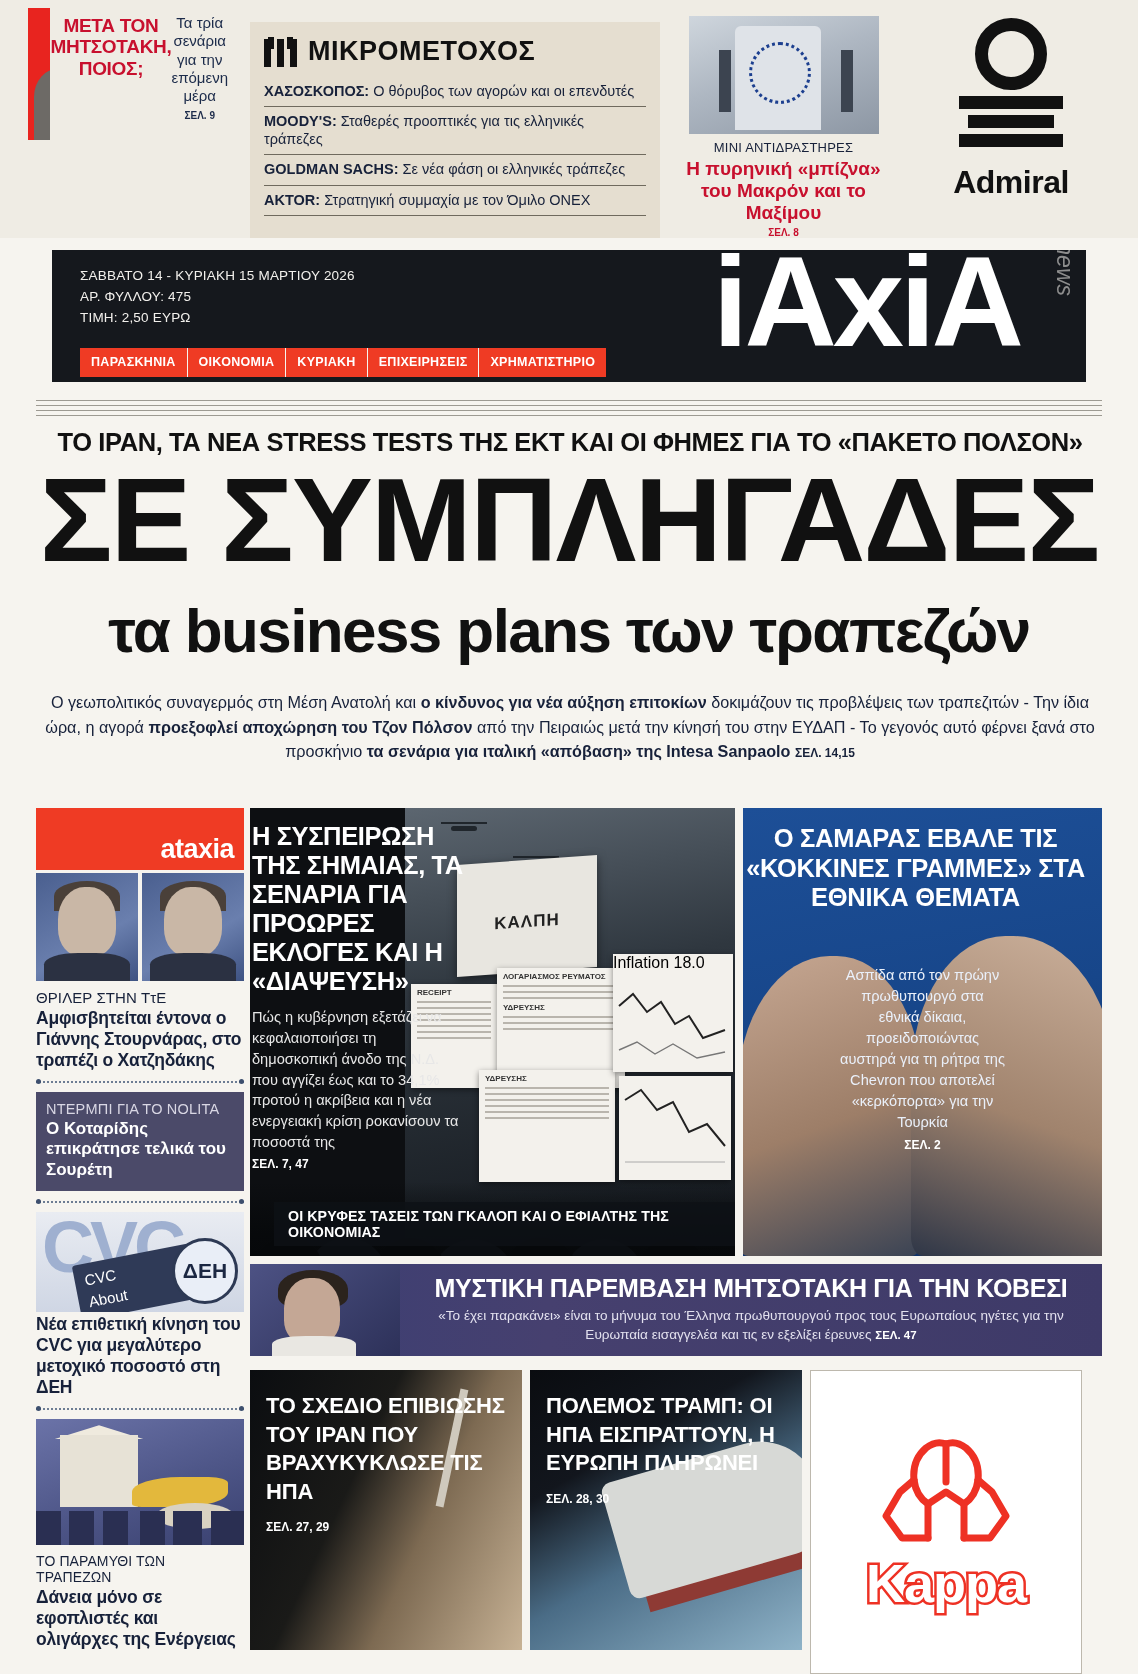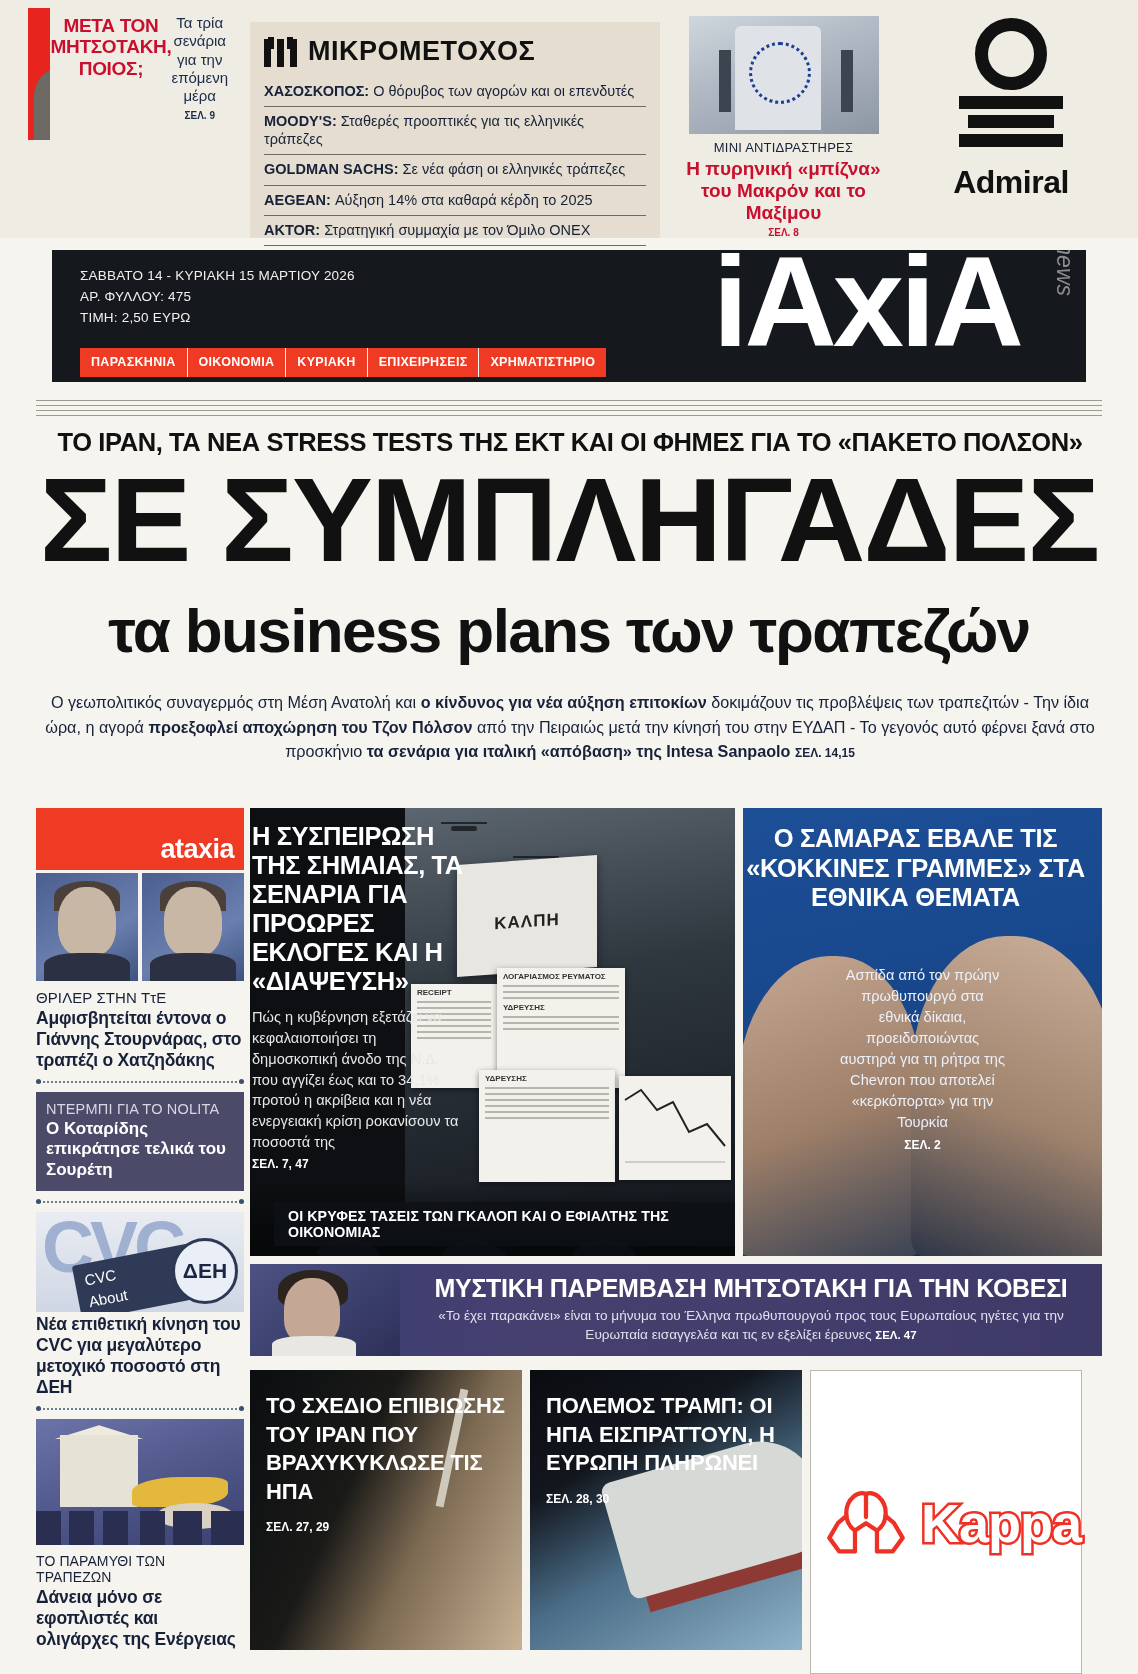--- a/index.html
+++ b/index.html
@@ -426,21 +426,21 @@
   }
   .bt-text { position: relative; z-index: 3; padding: 22px 0 0 16px; }
   .bt-head {
     color: #fff; font-size: 22px; font-weight: bold;
     line-height: 1.3; letter-spacing: -0.2px;
   }
   .bt-pg { color: #fff; font-size: 12px; font-weight: bold; margin-top: 14px; }
   .kappa-card {
     width: 272px; height: 304px; background: #fff;
     border: 1.5px solid #bdb8ad; position: relative;
-    display: flex; flex-direction: row; align-items: center; justify-content: center;
+    display: flex; flex-direction: column; align-items: center; justify-content: center;
   }
   .kappa-mark { width: 180px; height: 120px; }
   .kappa-word {
     font-size: 54px; font-weight: bold; color: #fff;
     -webkit-text-stroke: 5px #ee3124;
     letter-spacing: -1px; margin-top: 2px;
     paint-order: stroke fill;
   }
 </style>
 </head>
@@ -479,23 +479,20 @@
       <div class="mm-item">
         <b>ΧΑΣΟΣΚΟΠΟΣ:</b><span> Ο θόρυβος των αγορών και οι επενδυτές</span>
       </div>
       <div class="mm-item">
         <b>MOODY'S:</b><span> Σταθερές προοπτικές για τις ελληνικές τράπεζες</span>
       </div>
       <div class="mm-item">
         <b>GOLDMAN SACHS:</b><span> Σε νέα φάση οι ελληνικές τράπεζες</span>
       </div>
       <div class="mm-item">
-        <b>AEGEAN:</b><span> Αύξηση 14% στα καθαρά κέρδη το 2025</span>
-      </div>
-      <div class="mm-item">
         <b>AKTOR:</b><span> Στρατηγική συμμαχία με τον Όμιλο ONEX</span>
       </div>
     </div>
 
     <div class="promo-nuke">
       <div class="nuke-img">
         <div class="nuke-pill" style="left:30px;"></div>
         <div class="nuke-core"></div>
         <div class="nuke-pill" style="right:26px;"></div>
       </div>
@@ -636,20 +633,27 @@
       <div class="cm-doc" style="left:74px; top:262px; width:136px; height:112px;">
         <div class="t">ΥΔΡΕΥΣΗΣ</div>
         <div class="ln"></div>
           <div class="ln"></div>
           <div class="ln"></div>
         <div class="ln"></div>
           <div class="ln"></div>
           <div class="ln"></div>
       </div>
 
+      <div class="cm-chart" style="left:208px; top:146px; width:120px; height:118px;">
+        <div class="t">Inflation 18.0</div>
+        <svg width="120" height="92" viewBox="0 0 120 92" aria-hidden="true">
+          <polyline points="6,34 20,22 34,40 48,30 62,52 76,44 90,66 112,58" fill="none" stroke="#222" stroke-width="2"></polyline>
+          <polyline points="6,78 24,70 42,82 60,72 84,86 112,80" fill="none" stroke="#777" stroke-width="1.4"></polyline>
+        </svg>
+      </div>
 
       <div class="cm-chart" style="left:214px; top:268px; width:112px; height:104px;">
         <svg width="112" height="100" viewBox="0 0 112 100" aria-hidden="true">
           <polyline points="6,24 22,14 38,34 54,26 70,56 88,48 106,70" fill="none" stroke="#222" stroke-width="2"></polyline>
           <line x1="6" y1="86" x2="106" y2="86" stroke="#aaa" stroke-width="1"></line>
         </svg>
       </div>
     </div>
 
     <div class="cm-silhouettes"></div>

